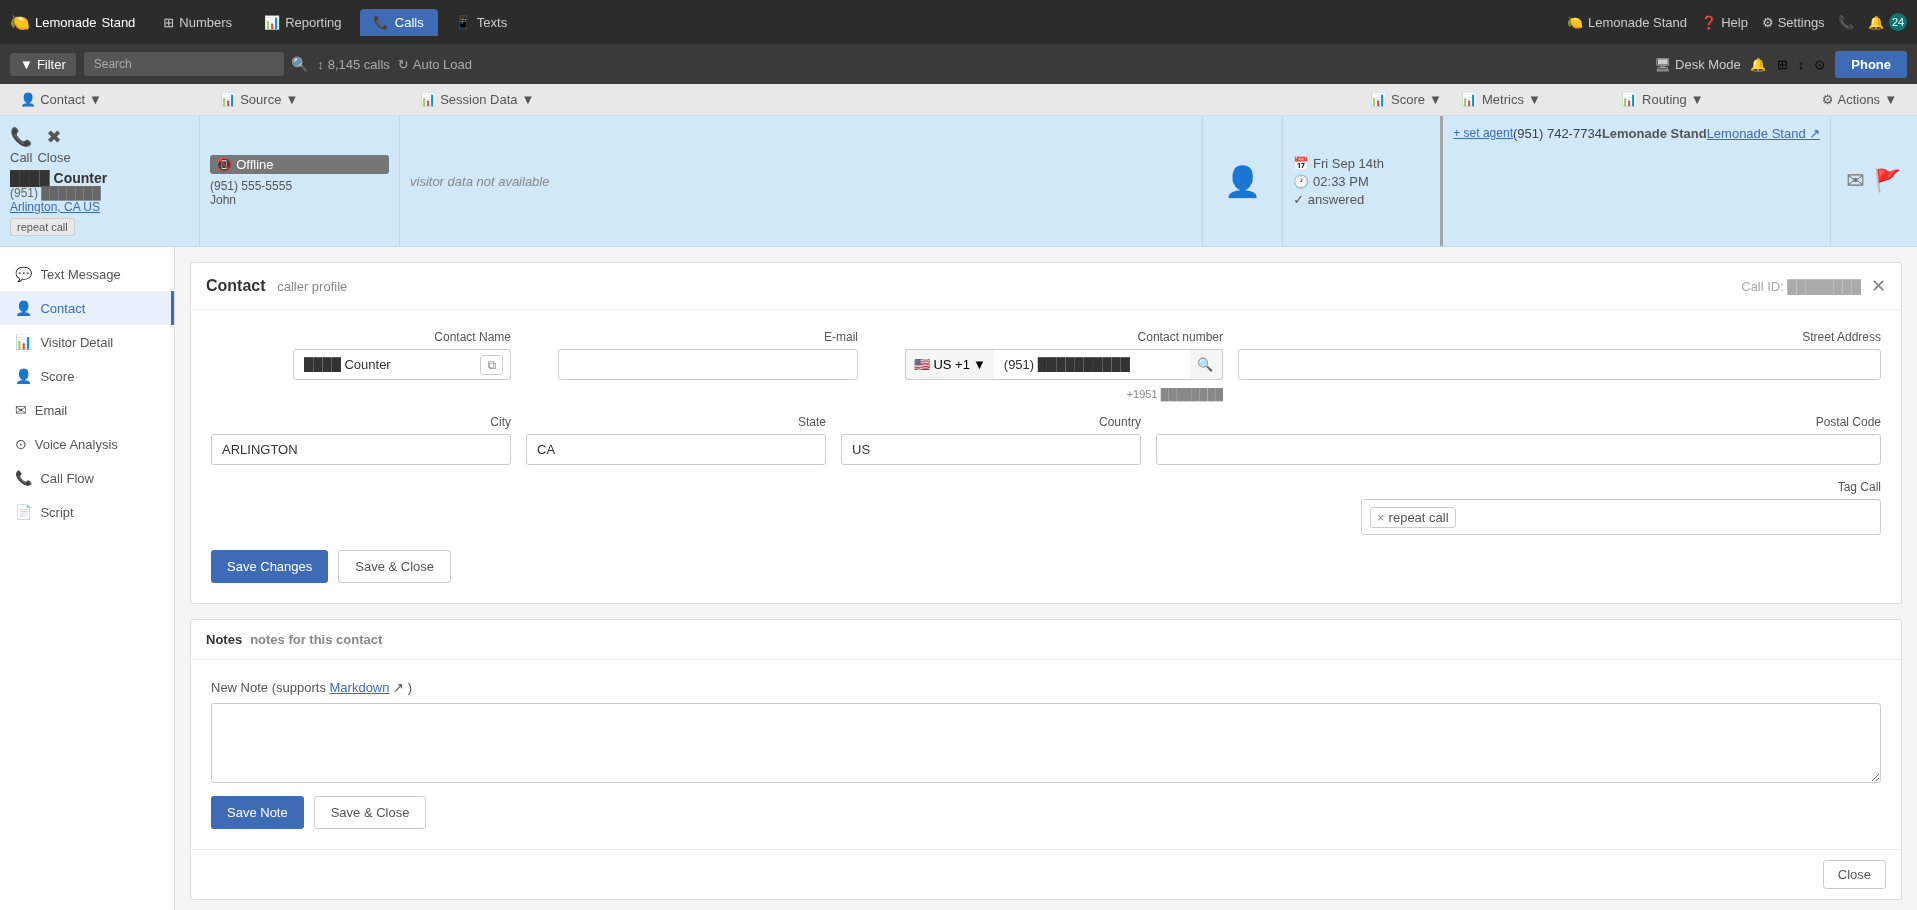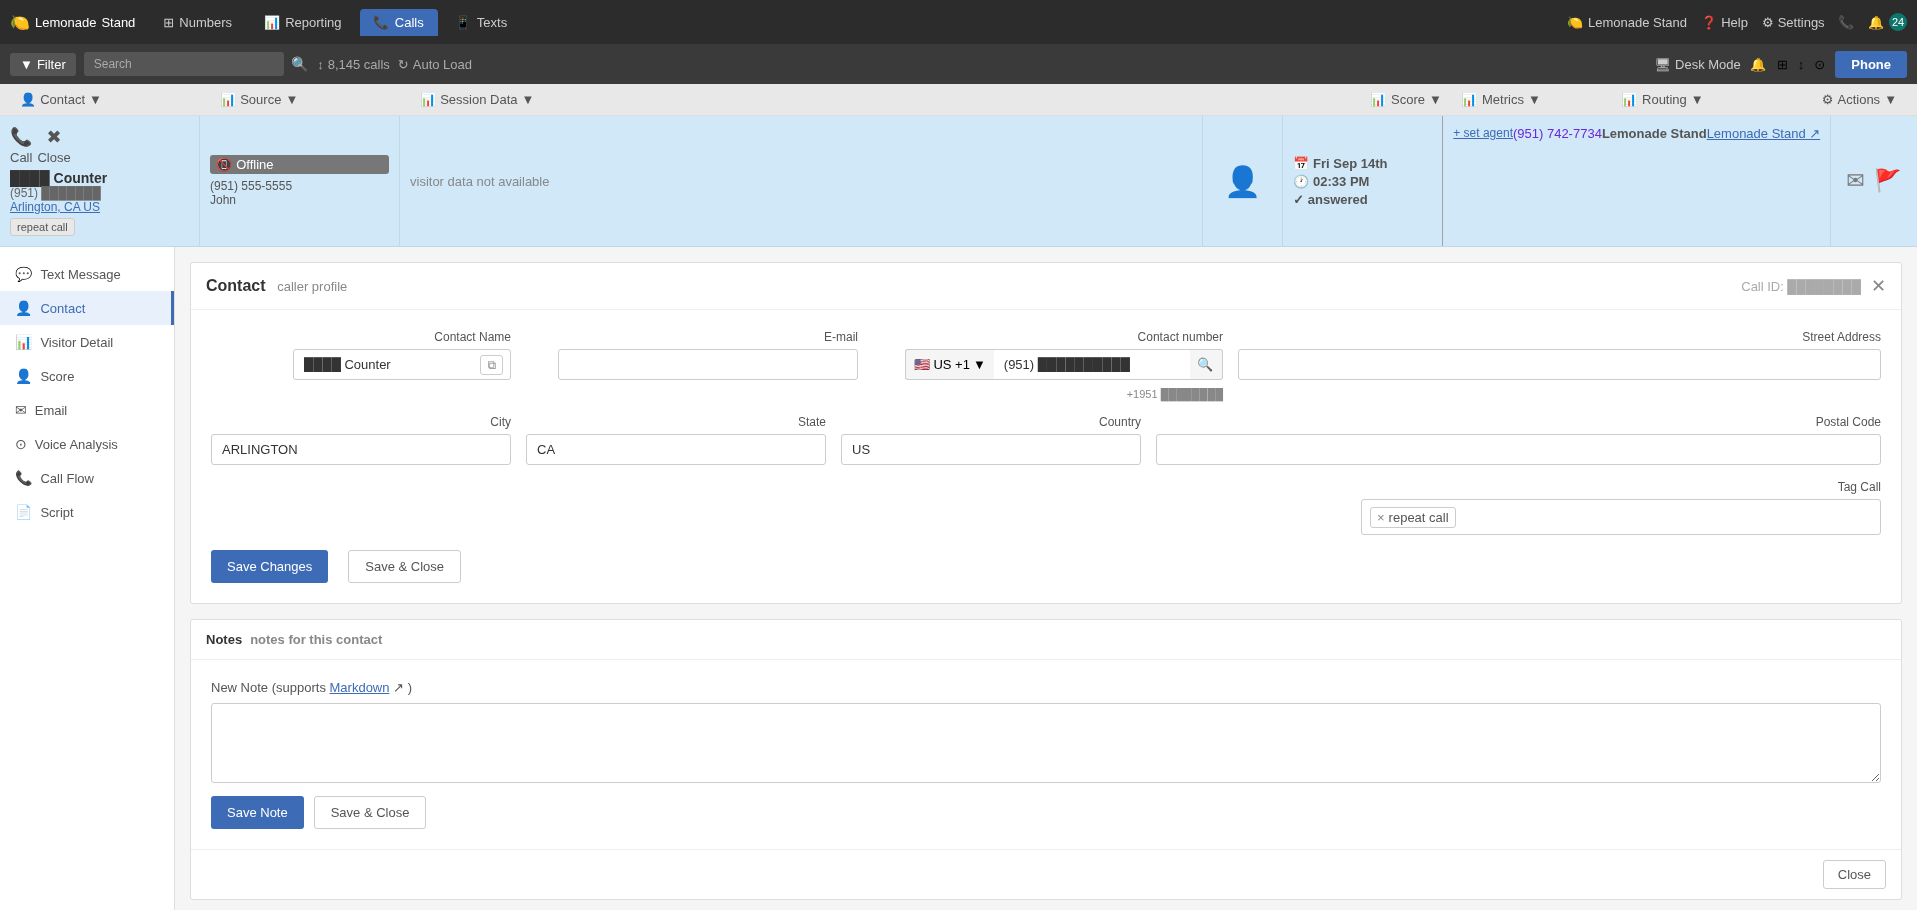--- a/index.html
+++ b/index.html
@@ -37,27 +37,27 @@
     .call-action-btn { background: none; border: none; cursor: pointer; color: #555; font-size: 11px; display: flex; flex-direction: column; align-items: center; gap: 2px; }
     .call-action-btn .icon { font-size: 18px; }
     .caller-name { font-weight: bold; font-size: 14px; color: #333; }
     .caller-phone { color: #666; font-size: 12px; }
     .caller-location { color: #3d6bb5; font-size: 12px; text-decoration: underline; cursor: pointer; }
     .caller-tag { background: #e8e8e8; border: 1px solid #ccc; border-radius: 3px; padding: 2px 6px; font-size: 11px; color: #555; display: inline-block; margin-top: 4px; }
     .call-source { padding: 10px; border-right: 1px solid #c0d8e8; display: flex; flex-direction: column; justify-content: center; min-width: 200px; }
     .offline-badge { background: #777; color: #fff; padding: 2px 6px; border-radius: 3px; font-size: 11px; display: inline-flex; align-items: center; gap: 4px; margin-bottom: 5px; }
     .source-phone { color: #555; font-size: 12px; }
     .source-name { color: #555; font-size: 12px; }
-    .call-visitor { padding: 10px; border-right: 1px solid #c0d8e8; flex: 1; display: flex; align-items: center; color: #888; font-size: 12px; }
+    .call-visitor { padding: 10px; border-right: 1px solid #c0d8e8; flex: 1; display: flex; align-items: center; color: #888; font-style: italic; font-size: 12px; }
     .call-score { padding: 10px; border-right: 1px solid #c0d8e8; display: flex; flex-direction: column; align-items: center; justify-content: center; min-width: 80px; }
     .score-icon { font-size: 30px; color: #5b9bd5; }
-    .call-meta { padding: 10px; border-right: 1px solid #a3a3a3; display: flex; flex-direction: column; justify-content: center; min-width: 160px; font-size: 12px; color: #555; gap: 3px; font-weight: bold; }
+    .call-meta { padding: 10px; border-right: 3px solid #a3a3a3; display: flex; flex-direction: column; justify-content: center; min-width: 160px; font-size: 12px; color: #555; gap: 3px; }
     .call-agent { padding: 10px; display: flex; justify-content: center; min-width: 200px; font-size: 12px; }
     .set-agent { color: #3d6bb5; cursor: pointer; text-decoration: underline; font-size: 12px; }
-    .agent-phone { color: #6d28d9; }
+    .agent-phone { color: #404040; }
     .agent-company { color: #555; font-weight: bold; }
     .agent-link { color: #3d6bb5; cursor: pointer; text-decoration: underline; }
     .call-email-icon { font-size: 22px; color: #777; cursor: pointer; }
     .call-flag-icon { font-size: 22px; color: #e74c3c; cursor: pointer; }
 
     
     .main-layout { display: flex; height: calc(100vh - 155px); }
 
     
     .sidebar { width: 175px; background: #fff; border-right: 1px solid #ddd; padding: 10px 0; }
@@ -81,21 +81,21 @@
     .form-label { font-size: 12px; color: #555; font-weight: 500; }
     .form-input { border: 1px solid #ccc; border-radius: 3px; padding: 7px 10px; font-size: 13px; color: #333; width: 100%; }
     .phone-input-group { display: flex; align-items: center; gap: 0; }
     .phone-flag { background: #f5f5f5; border: 1px solid #ccc; border-right: none; padding: 7px 8px; border-radius: 3px 0 0 3px; font-size: 13px; cursor: pointer; display: flex; align-items: center; gap: 3px; }
     .phone-number { border: 1px solid #ccc; padding: 7px 10px; font-size: 13px; color: #333; flex: 1; border-radius: 0; }
     .phone-search { background: #f5f5f5; border: 1px solid #ccc; border-left: none; padding: 7px 8px; border-radius: 0 3px 3px 0; cursor: pointer; }
     .alt-phone { font-size: 11px; color: #888; margin-top: 3px; }
     .tag-input-group { display: flex; flex-wrap: wrap; align-items: center; gap: 5px; border: 1px solid #ccc; border-radius: 3px; padding: 5px 8px; min-height: 36px; background: #fff; width: 520px; }
     .tag-item { background: #fff; border: 1px solid #ccc; border-radius: 3px; padding: 2px 6px; font-size: 12px; color: #555; display: flex; align-items: center; gap: 4px; }
     .tag-x { cursor: pointer; color: #888; }
-    .form-actions { display: flex; gap: 20px; margin-top: 10px; }
+    .form-actions { display: flex; gap: 10px; margin-top: 10px; }
     .btn-primary { background: #3d6bb5; color: #fff; border: none; padding: 8px 16px; border-radius: 3px; cursor: pointer; font-size: 13px; }
     .btn-secondary { background: #fff; color: #555; border: 1px solid #ccc; padding: 8px 16px; border-radius: 3px; cursor: pointer; font-size: 13px; }
     .copy-btn { background: none; border: 1px solid #ccc; border-radius: 3px; padding: 2px 6px; cursor: pointer; color: #888; font-size: 12px; position: absolute; right: 8px; top: 50%; transform: translateY(-50%); }
     .input-wrapper { position: relative; }
 
     
     .notes-panel { background: #fff; border: 1px solid #ddd; border-radius: 3px; }
     .notes-header { padding: 12px 15px; border-bottom: 1px solid #eee; font-size: 16px; font-weight: bold; color: #333; display: flex; align-items: center; gap: 8px; }
     .notes-sub { font-size: 13px; color: #888; font-weight: bold; }
     .notes-body { padding: 20px; }

